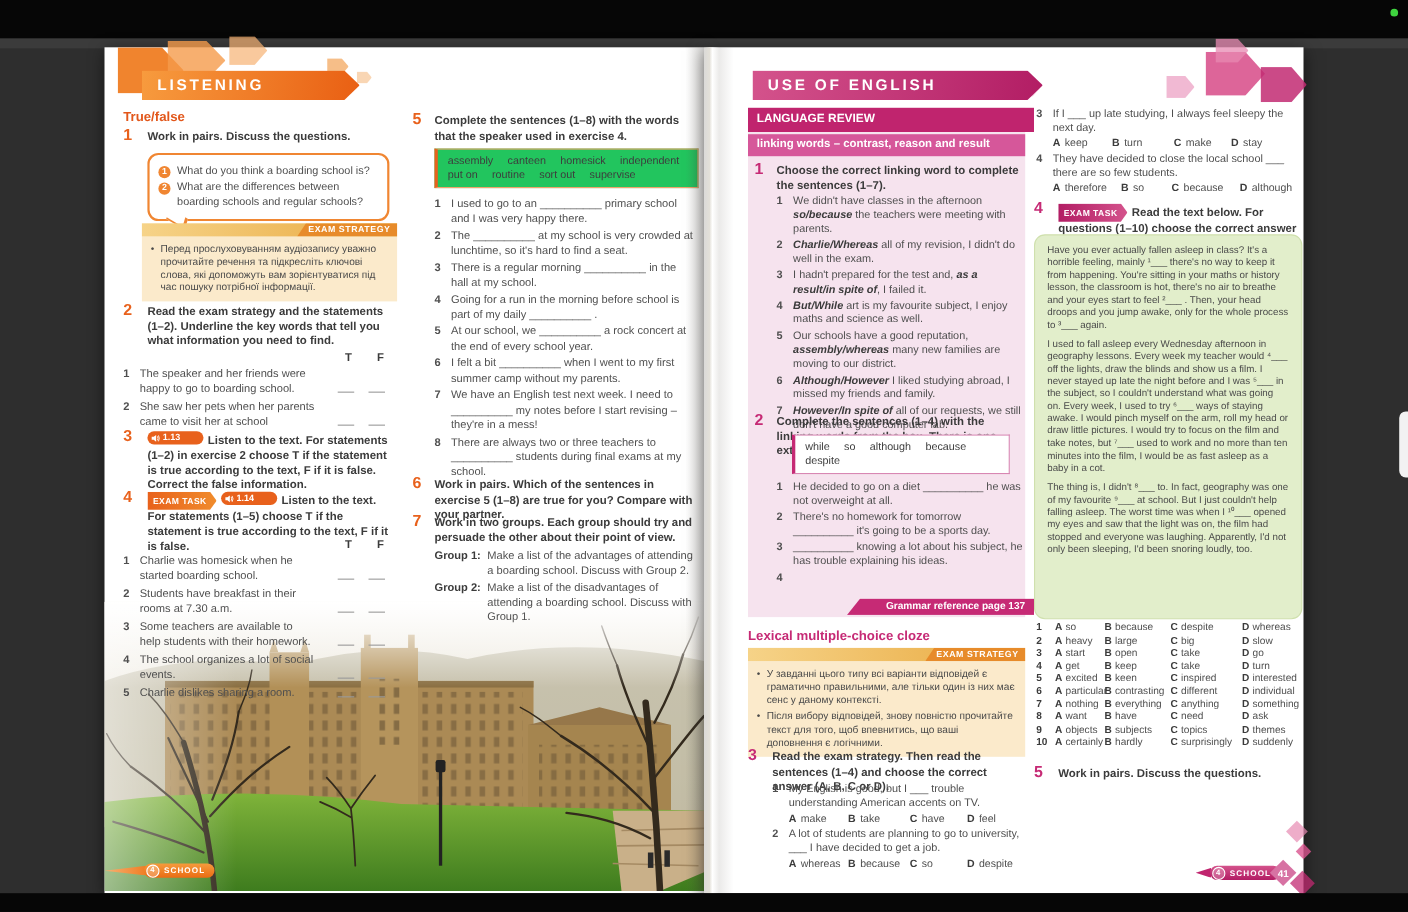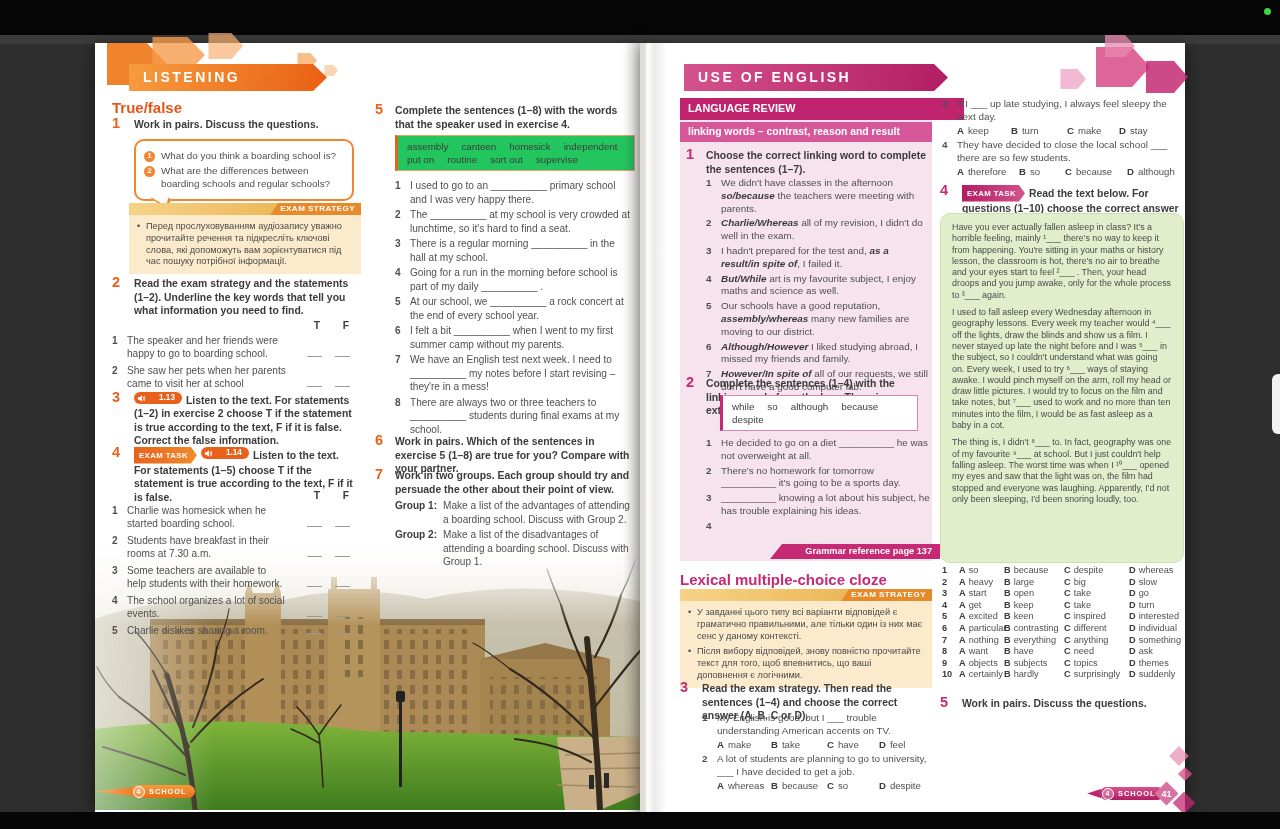--- a/index.html
+++ b/index.html
@@ -20,21 +20,21 @@
   .banner{position:absolute;height:27px;color:#fff;font-weight:bold;font-size:14px;letter-spacing:2.5px;line-height:27px;padding:0 22px 0 14px;clip-path:polygon(0 0,calc(100% - 14px) 0,100% 50%,calc(100% - 14px) 100%,0 100%);}
   .banner.or{background:linear-gradient(100deg,#f79b3e,#e95f13);}
   .banner.mg{background:linear-gradient(100deg,#d4538c,#b21d64);}
   
   .hex{position:absolute;clip-path:polygon(25% 0,75% 0,100% 50%,75% 100%,25% 100%);}
   .dia{position:absolute;transform:rotate(45deg);}
   
   .exnum{position:absolute;font-weight:bold;font-size:14.5px;}
   .exnum.o{color:#e8611c;} .exnum.m{color:#c62a75;}
   .extitle{position:absolute;font-weight:bold;font-size:10.4px;line-height:13.5px;color:#3b3b3b;}
-  .subhead{position:absolute;font-weight:bold;font-size:15px;}
+  .subhead{position:absolute;font-weight:bold;font-size:12px;}
   .body10{font-size:10.1px;line-height:13.5px;color:#4f4f4f;}
   
   .bubble{position:absolute;background:#fff;border:2px solid #f08632;border-radius:10px;padding:7px 8px;}
   .bubble.pk{border:1.5px solid #d4679e;}
   .bubble:after{content:"";position:absolute;left:18px;bottom:-7px;width:12px;height:12px;background:#fff;border-left:2px solid #f08632;border-bottom:2px solid #f08632;transform:skewX(35deg) rotate(-45deg);}
   .bubble.pk:after{border-left:1.5px solid #d4679e;border-bottom:1.5px solid #d4679e;}
   .brow{display:flex;gap:6px;margin:2px 0;font-size:9.9px;line-height:12.8px;color:#4f4f4f;}
   .qnum{flex:0 0 auto;width:11px;height:11px;border-radius:50%;background:#f08632;color:#fff;font-size:8px;font-weight:bold;display:inline-flex;align-items:center;justify-content:center;margin-top:1px;}
   
   .strat{position:absolute;}
@@ -56,21 +56,21 @@
   .snt .lnum{position:absolute;left:0;top:0;font-weight:bold;}
   .chc{font-weight:bold;font-style:italic;color:#3b3b3b;}
   
   .wbox{position:absolute;display:flex;flex-wrap:wrap;column-gap:13px;row-gap:2px;padding:5px 9px;font-size:9.8px;color:#3d3d3d;}
   .wbox.or{background:#22c55e;border:1px solid #efa36b;border-left:3px solid #e8611c;}
   .wbox.mg{background:#fff;border:1px solid #d887b3;border-left:3px solid #c62a75;}
   
   .task{display:inline-block;vertical-align:1px;color:#fff;font-size:7.8px;font-weight:bold;letter-spacing:.4px;padding:1.5px 9px 1.5px 5px;margin-right:4px;clip-path:polygon(0 0,calc(100% - 6px) 0,100% 50%,calc(100% - 6px) 100%,0 100%);}
   .task.or{background:linear-gradient(90deg,#e8611c,#f08c2c);}
   .task.mg{background:linear-gradient(90deg,#b21d64,#d4538c);}
-  .audio{display:inline-flex;vertical-align:1px;align-items:center;gap:13px;background:#e8611c;color:#fff;border-radius:7px;padding:0 7px 0 3px;height:12px;font-size:8.2px;font-weight:bold;margin-right:4px;}
+  .audio{display:inline-flex;vertical-align:1px;align-items:center;gap:2px;background:#e8611c;color:#fff;border-radius:7px;padding:0 21px 0 3px;height:12px;font-size:8.2px;font-weight:bold;margin-right:4px;}
   .audio svg{display:block;}
   
   #pinkpanel{position:absolute;background:#f6e3ee;}
   .mgbar{position:absolute;color:#fff;font-weight:bold;font-size:10.8px;padding:4px 0 0 8px;}
   .gref{position:absolute;background:#c62a75;color:#fff;font-weight:bold;font-size:9.2px;height:15px;line-height:15px;text-align:right;padding:0 8px 0 16px;clip-path:polygon(12px 0,100% 0,100% 100%,0 100%);}
   
   .optrow{display:grid;grid-template-columns:54px 56px 52px 54px;font-size:9.6px;color:#4f4f4f;margin-top:1px;}
   .opt b{color:#3b3b3b;margin-right:4px;}
   
   #greenpanel{position:absolute;background:#e2eecb;border:1px solid #cfe0ad;border-radius:10px;padding:8px 11px;}
@@ -271,21 +271,21 @@
   <div class="page" id="pageR">
 
     <div class="hex" style="left:438px;top:4px;width:72px;height:40px;background:#d9548e;opacity:.9;"></div>
     <div class="hex" style="left:492px;top:18px;width:56px;height:32px;background:#c22a72;opacity:.85;"></div>
     <div class="hex" style="left:412px;top:26px;width:34px;height:20px;background:#eda8c8;opacity:.8;"></div>
     <div class="hex" style="left:455px;top:-8px;width:40px;height:22px;background:#e78ab2;opacity:.75;"></div>
     <div class="hex" style="left:276px;top:28px;width:30px;height:17px;background:#f3c2d8;opacity:.8;"></div>
     <div class="banner mg" style="left:44px;top:21px;min-width:228px;"><span>USE OF ENGLISH</span></div>
 
     <div id="pinkpanel" style="left:40px;top:55px;width:252px;height:463px;"></div>
-    <div class="mgbar" style="left:40px;top:55px;width:284px;height:22px;background:#c0246e;box-sizing:border-box;">LANGUAGE REVIEW</div>
+    <div class="mgbar" style="left:40px;top:55px;width:260px;height:22px;background:#c0246e;box-sizing:border-box;">LANGUAGE REVIEW</div>
     <div class="mgbar" style="left:40px;top:79px;width:252px;height:20px;background:#d6579a;box-sizing:border-box;font-size:10.4px;">linking words – contrast, reason and result</div>
 
     <div class="exnum m" style="left:46px;top:103px;">1</div>
     <div class="extitle" style="left:66px;top:106px;width:220px;">Choose the correct linking word to complete the sentences (1–7).</div>
     <div class="abs body10" style="left:66px;top:134px;width:222px;line-height:12.8px;font-size:9.9px;">
       <div class="snt"><span class="lnum">1</span><span>We didn't have classes in the afternoon </span><span class="chc">so/because</span><span> the teachers were meeting with parents.</span></div>
       <div class="snt"><span class="lnum">2</span><span></span><span class="chc">Charlie/Whereas</span><span> all of my revision, I didn't do well in the exam.</span></div>
       <div class="snt"><span class="lnum">3</span><span>I hadn't prepared for the test and, </span><span class="chc">as a result/in spite of</span><span>, I failed it.</span></div>
       <div class="snt"><span class="lnum">4</span><span></span><span class="chc">But/While</span><span> art is my favourite subject, I enjoy maths and science as well.</span></div>
       <div class="snt"><span class="lnum">5</span><span>Our schools have a good reputation, </span><span class="chc">assembly/whereas</span><span> many new families are moving to our district.</span></div>

